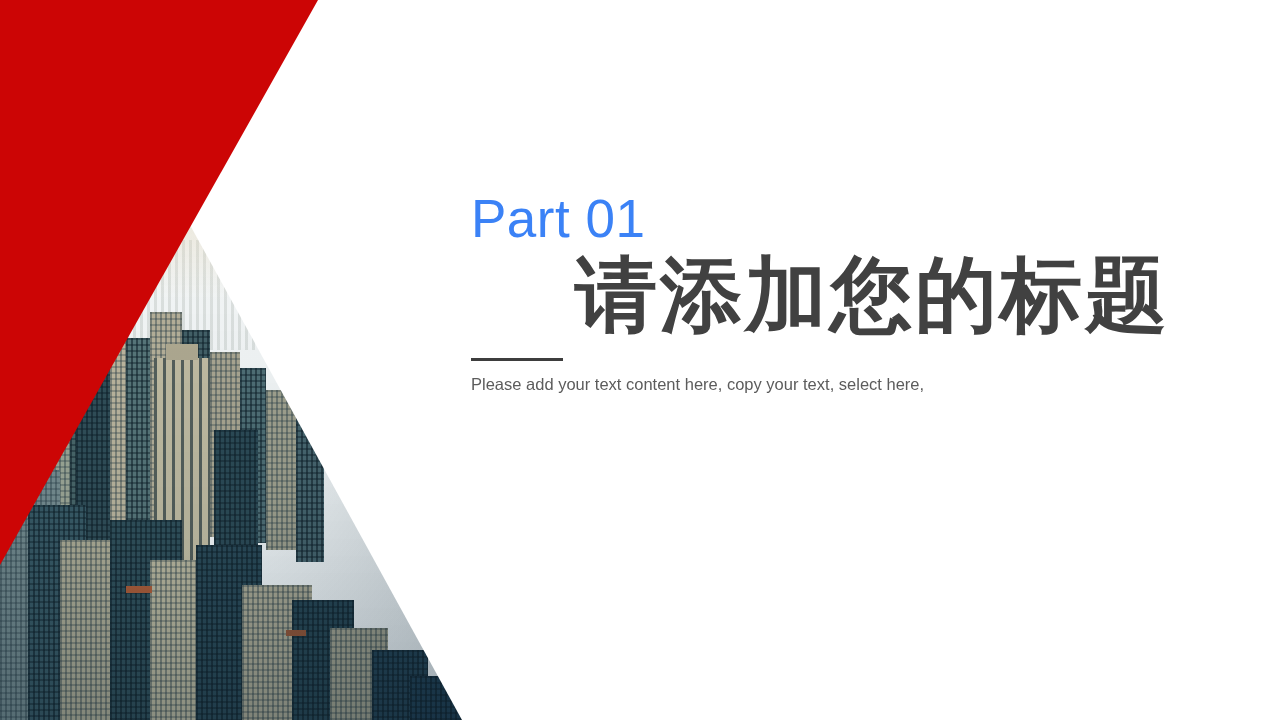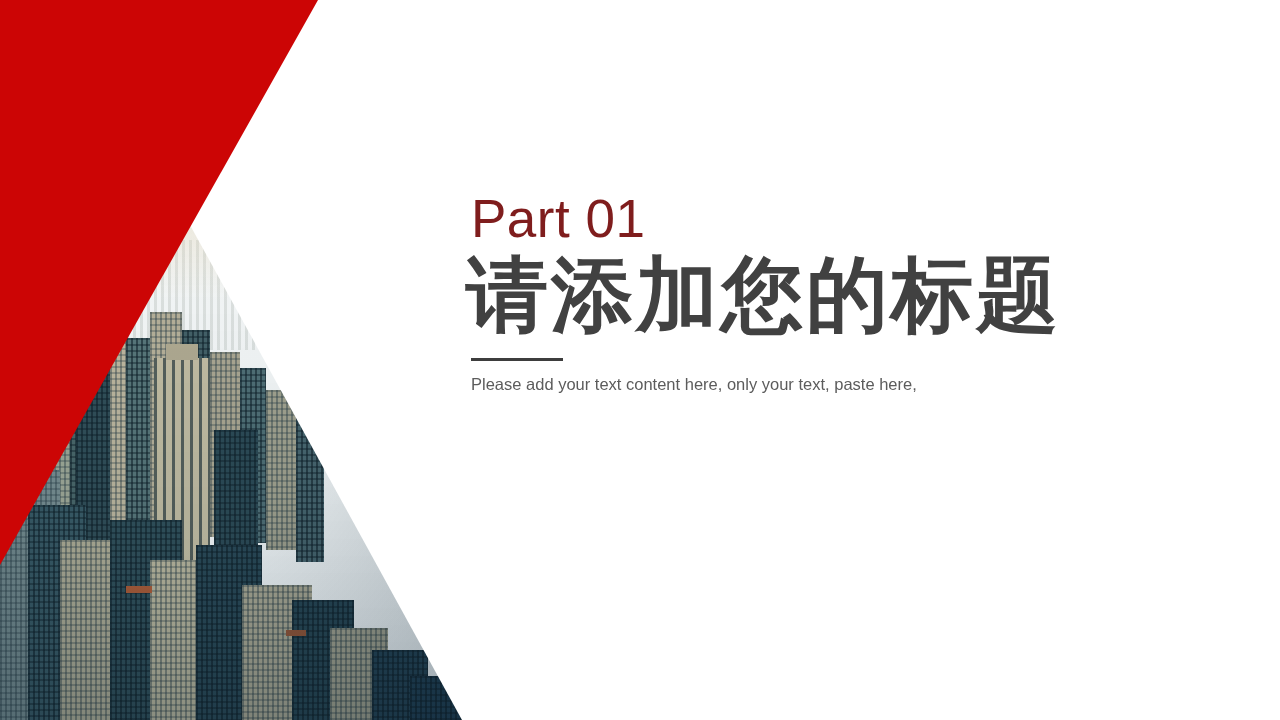--- a/index.html
+++ b/index.html
@@ -145,35 +145,36 @@
     left: 470px;
     top: 190px;
     width: 700px;
   }
 
   .eyebrow {
     font-family: "Liberation Sans", "DejaVu Sans", sans-serif;
     font-size: 53px;
     line-height: 58px;
     font-weight: 400;
-    color: #7f1d1d;
+    color: #3b82f6;
     letter-spacing: 0.5px;
     margin: 0 0 2px 1px;
     white-space: nowrap;
   }
 
   .headline {
     font-family: "DejaVu Sans", "Liberation Sans", sans-serif;
     font-size: 82px;
     line-height: 90px;
     font-weight: 700;
     color: #414141;
     letter-spacing: 3px;
     margin: 0 0 0 -4px;
     white-space: nowrap;
+    text-align: right;
   }
 
   .divider {
     width: 92px;
     height: 3px;
     background: #3d3d3d;
     margin: 18px 0 0 1px;
   }
 
   .body-copy {
@@ -243,17 +244,17 @@
   </div>
 
   <div class="content">
     <div class="eyebrow">Part 01</div>
 
     <div class="headline">请添加您的标题</div>
 
     <div class="divider"></div>
 
     <div class="body-copy">
-      <span class="line">Please add your text content here, only your text, paste here,</span>
+      <span class="line">Please add your text content here, copy your text, select here,</span>
     </div>
   </div>
 
 </div>
 
 </body></html>

